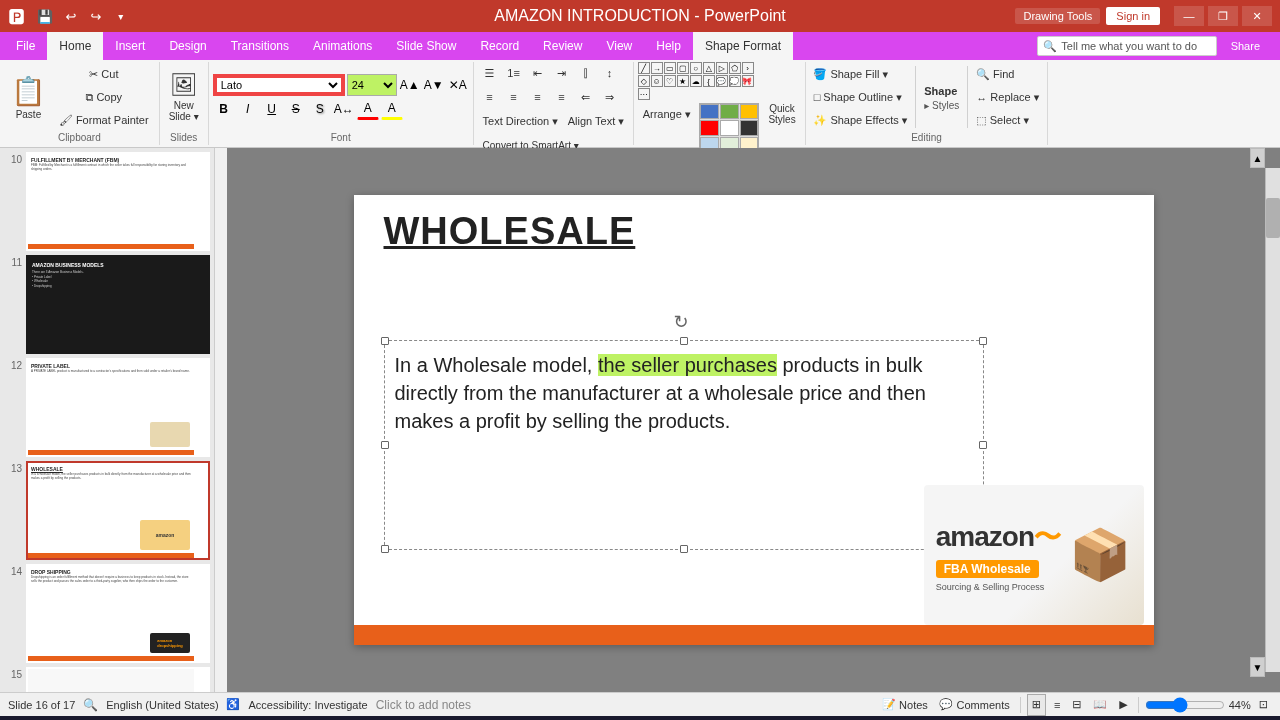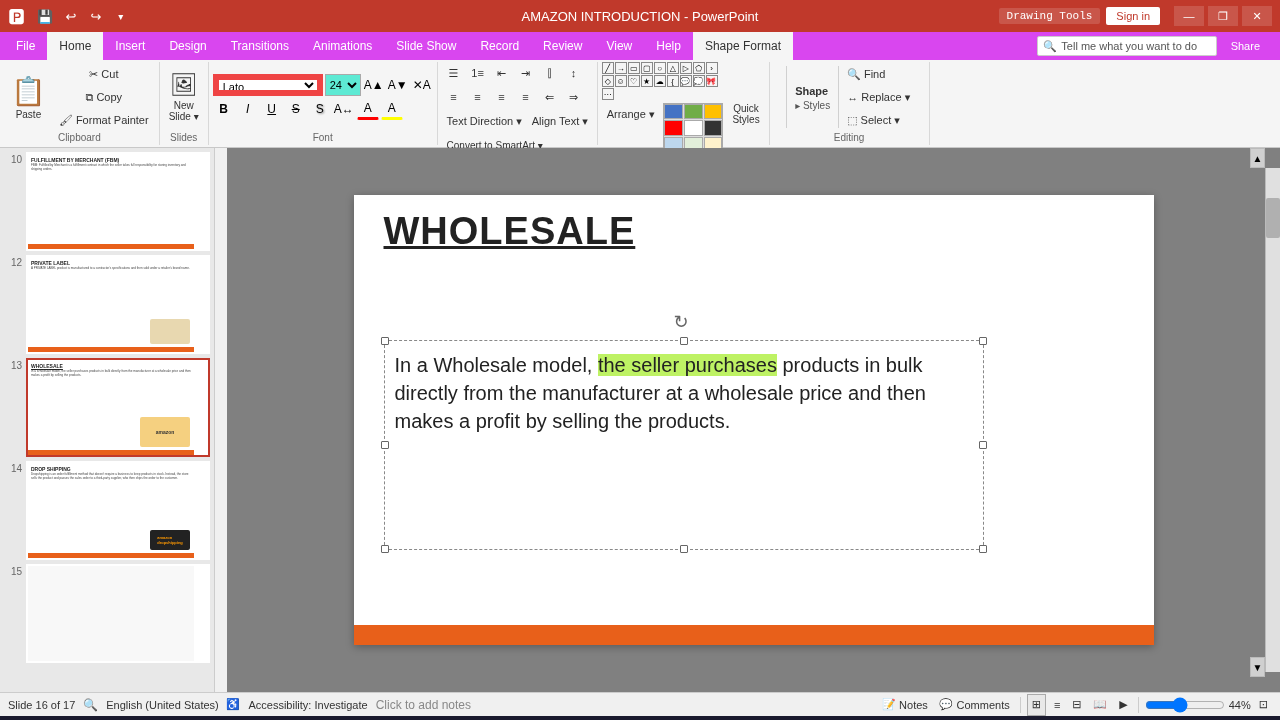--- a/index.html
+++ b/index.html
@@ -12,21 +12,21 @@
       display: flex;
       align-items: center;
       justify-content: space-between;
       padding: 0 8px;
       color: white;
     }
     #title-bar .title-center {
       position: absolute;
       left: 50%;
       transform: translateX(-50%);
-      font-size: 13px;
+      font-size: 16px;
       color: white;
     }
     #title-bar .win-controls { display: flex; gap: 4px; margin-left: auto; }
     #title-bar .win-btn {
       width: 30px; height: 20px;
       background: rgba(255,255,255,0.15);
       border: none; color: white; cursor: pointer;
       font-size: 11px; display: flex; align-items: center; justify-content: center;
     }
     .title-left { display: flex; align-items: center; gap: 6px; }
@@ -179,31 +179,31 @@
       flex-direction: column;
       gap: 2px;
     }
     .font-row {
       display: flex;
       align-items: center;
       gap: 2px;
     }
     select.font-select {
       height: 22px;
-      width: 110px;
+      width: 132px;
       font-size: 11px;
-      border: 6px solid #ef4444;
+      border: 4px solid #ef4444;
       background: white;
     }
     select.size-select {
       height: 22px;
-      width: 36px;
+      width: 50px;
       font-size: 11px;
       border: 1px solid #aaa;
-      background: #5eead4;
+      background: #bef264;
     }
     .format-btn {
       width: 22px; height: 22px;
       border: 1px solid transparent;
       background: none;
       cursor: pointer;
       font-size: 12px;
       display: flex; align-items: center; justify-content: center;
       border-radius: 2px;
     }
@@ -520,21 +520,21 @@
     <span style="font-size:18px; margin-right:4px;">🅿</span>
     <div class="save-icons">
       <button class="save-icon-btn" title="Save">💾</button>
       <button class="save-icon-btn" title="Undo">↩</button>
       <button class="save-icon-btn" title="Redo">↪</button>
       <button class="save-icon-btn" style="font-size:10px;">▾</button>
     </div>
   </div>
   <div class="title-center">AMAZON INTRODUCTION  -  PowerPoint</div>
   <div style="display:flex; align-items:center; margin-left:auto; gap:6px;">
-    <span style="font-size:11px; background: rgba(255,255,255,0.15); padding: 2px 8px; border-radius:2px;font-family:Liberation Mono, monospace;">Drawing Tools</span>
+    <span style="font-size:11px; background: rgba(255,255,255,0.15); padding: 2px 8px; border-radius:2px;">Drawing Tools</span>
     <button class="sign-in-btn">Sign in</button>
     <div class="win-controls">
       <button class="win-btn">—</button>
       <button class="win-btn">❐</button>
       <button class="win-btn close">✕</button>
     </div>
   </div>
 </div>
 
 <div id="tabs-row">
@@ -689,20 +689,25 @@
           </div>
           <button class="ribbon-btn-small" style="width:auto; padding:0 4px; font-size:10px;">Quick<br>Styles</button>
         </div>
       </div>
     </div>
     <div class="ribbon-group-label">Drawing</div>
   </div>
 
   <div class="ribbon-group" style="min-width:160px;">
     <div class="ribbon-group-content">
+      <div class="shape-right-group">
+        <button class="ribbon-btn-small" style="width:auto; justify-content:flex-start;">🪣 Shape Fill ▾</button>
+        <button class="ribbon-btn-small" style="width:auto; justify-content:flex-start;">□ Shape Outline ▾</button>
+        <button class="ribbon-btn-small" style="width:auto; justify-content:flex-start;">✨ Shape Effects ▾</button>
+      </div>
       <div class="ribbon-divider"></div>
       <div class="shape-right-group">
         <div style="font-size:11px; font-weight:bold; color:#333; padding:2px 4px;">Shape</div>
         <div style="font-size:10px; color:#555; padding:0 4px;">▸ Styles</div>
       </div>
       <div class="ribbon-divider"></div>
       <div class="shape-right-group">
         <button class="ribbon-btn-small" style="width:auto; justify-content:flex-start;">🔍 Find</button>
         <button class="ribbon-btn-small" style="width:auto; justify-content:flex-start;">↔ Replace ▾</button>
         <button class="ribbon-btn-small" style="width:auto; justify-content:flex-start;">⬚ Select ▾</button>
@@ -721,20 +726,29 @@
       <span class="slide-num">10</span>
       <div class="slide-img thumb-white">
         <div class="thumb-content" style="position:relative;">
           <div class="thumb-title">FULFILLMENT BY MERCHANT (FBM)</div>
           <div class="thumb-body">FBM: Fulfilled by Merchant is a fulfillment contract in which the seller takes full responsibility for storing inventory and shipping orders.</div>
           <div class="thumb-orange-bar"></div>
         </div>
       </div>
     </div>
 
+    <div class="slide-thumb">
+      <span class="slide-num">11</span>
+      <div class="slide-img thumb-dark">
+        <div class="thumb-content thumb-dark">
+          <div class="thumb-dark-title">AMAZON BUSINESS MODELS</div>
+          <div class="thumb-bullets">There are 3 Amazon Business Models.<br>• Private Label<br>• Wholesale<br>• Dropshipping</div>
+        </div>
+      </div>
+    </div>
 
     <div class="slide-thumb">
       <span class="slide-num">12</span>
       <div class="slide-img thumb-white">
         <div class="thumb-content" style="position:relative;">
           <div class="thumb-title">PRIVATE LABEL</div>
           <div class="thumb-body">A PRIVATE LABEL product is manufactured to a contractor's specifications and then sold under a retailer's brand name.</div>
           <div style="position:absolute; right:4px; bottom:8px; width:40px; height:25px; background:#e8d8b0; border-radius:2px;"></div>
           <div class="thumb-orange-bar"></div>
         </div>
@@ -794,20 +808,30 @@
         <div class="handle mr"></div>
         <div class="handle bl"></div>
         <div class="handle bm"></div>
         <div class="handle br"></div>
 
         <div class="slide-text-content">
           In a Wholesale model, <span class="text-highlight">the seller purchases</span> products in bulk directly from the manufacturer at a wholesale price and then makes a profit by selling the products.
         </div>
       </div>
 
+      <div class="amazon-image-area">
+        <div class="amazon-fba-badge">
+          <div class="amazon-text">
+            amazon<span>〜</span>
+          </div>
+          <div class="fba-badge">FBA Wholesale</div>
+          <div class="sourcing-text">Sourcing &amp; Selling Process</div>
+        </div>
+        <div style="font-size:50px; color:#c8a060; margin-left:8px; line-height:1;">📦</div>
+      </div>
 
       <div class="orange-bar"></div>
 
     </div>
 
     <div style="position:absolute; bottom:15px; right:15px; width:15px; height:20px; background:#d0d0d0; display:flex; align-items:center; justify-content:center; cursor:pointer; font-size:10px; border:1px solid #bbb;">▼</div>
 
     <div style="position:absolute; right:0; top:20px; bottom:20px; width:15px; background:#e0e0e0; border-left:1px solid #bbb;">
       <div style="width:100%; height:40px; background:#b0b0b0; border-radius:2px; margin-top:30px;"></div>
     </div>

